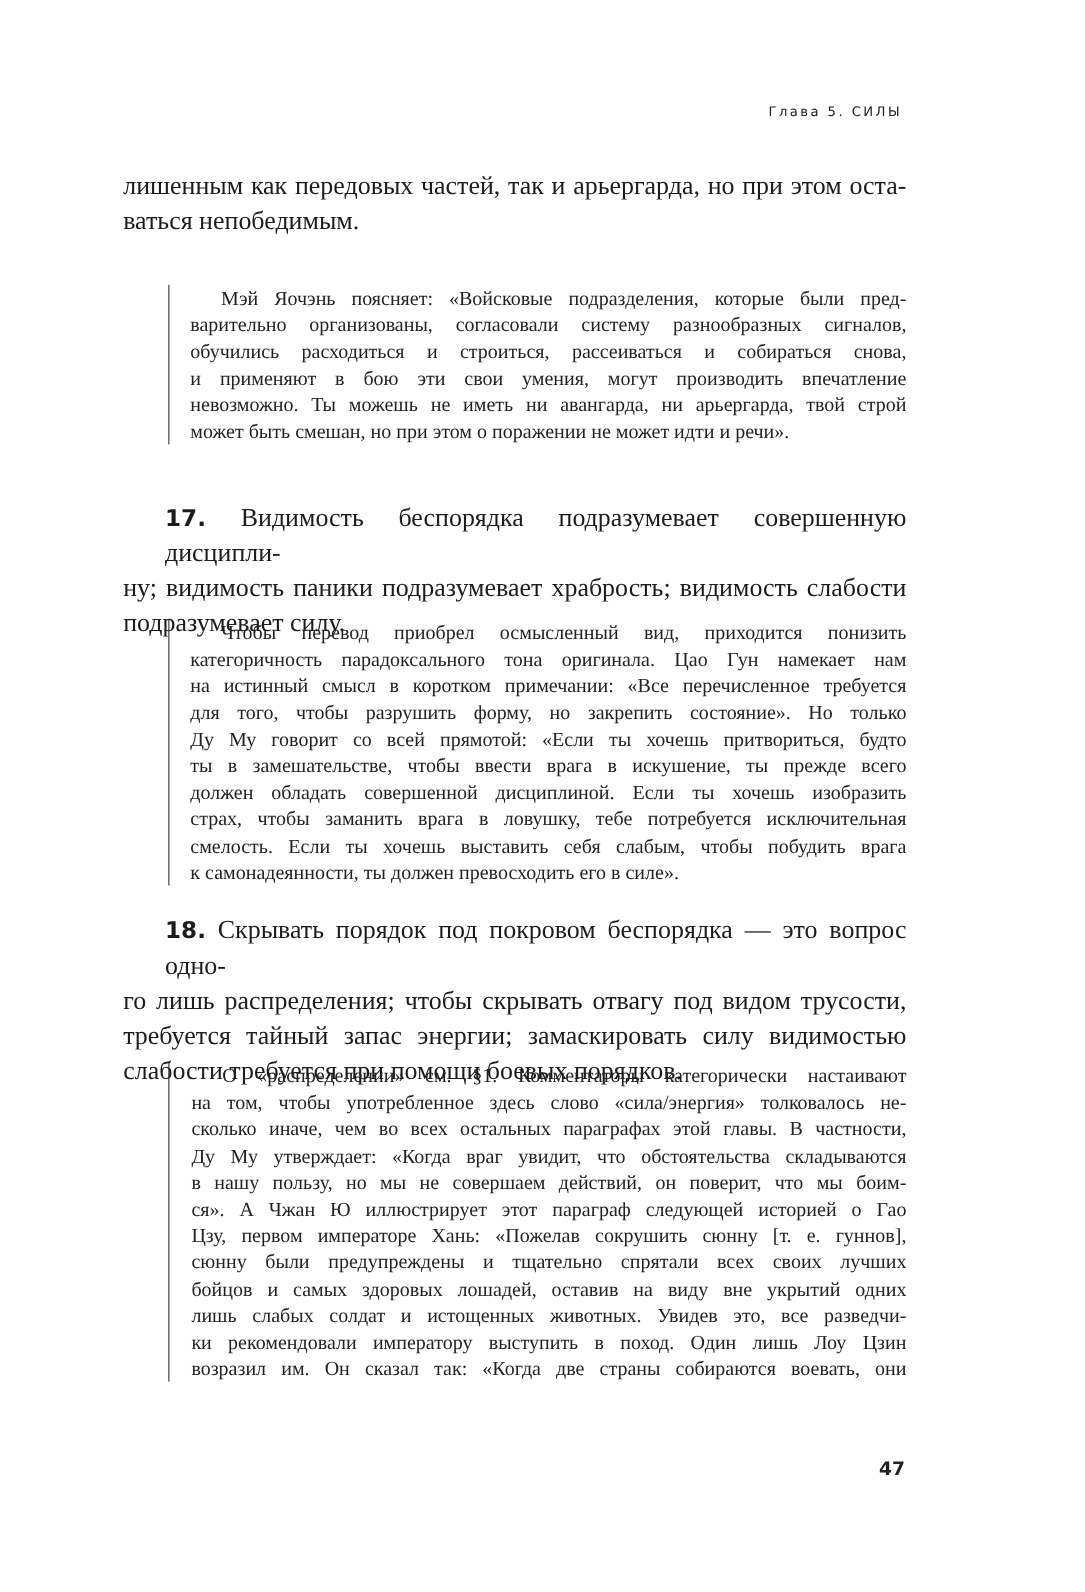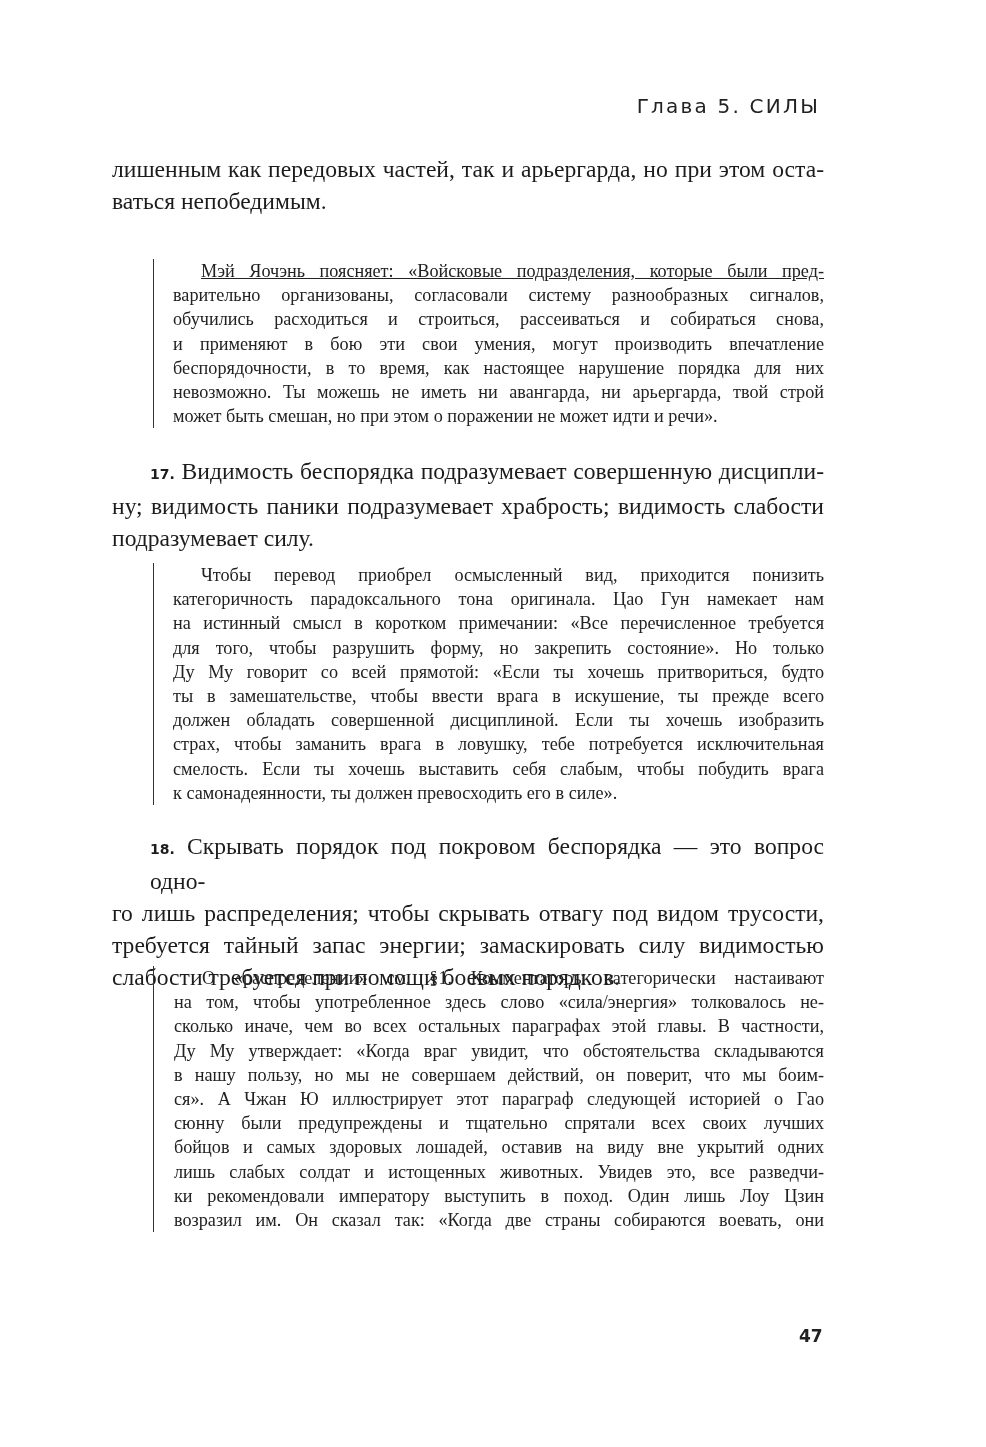--- a/index.html
+++ b/index.html
@@ -1,28 +1,28 @@
 <!DOCTYPE html>
 <html><head>
 <meta charset="utf-8">
 <style>
   html, body { margin: 0; padding: 0; background: #ffffff; }
   body { width: 986px; height: 1447px; position: relative; overflow: hidden; color: #1a1a1a; }
   .running-head {
     position: absolute; top: 94px; right: 166px;
-    font-family: "DejaVu Sans", sans-serif; font-size: 20px; letter-spacing: 2.2px;
+    font-family: "DejaVu Sans", sans-serif; font-size: 12px; letter-spacing: 2.2px;
     color: #222;
   }
   .main {
     position: absolute; left: 112px; width: 712px;
     font-family: "Liberation Serif", serif; font-size: 23.6px; line-height: 32px;
     text-align: justify; hyphens: manual; color: #1c1c1c;
   }
   .main .num {
-    font-family: "DejaVu Sans", sans-serif; font-weight: bold; font-size: 14px;
+    font-family: "DejaVu Sans", sans-serif; font-weight: bold; font-size: 21px;
   }
   .comment {
     position: absolute; left: 153px; width: 671px;
     border-left: 1.6px solid #333;
     padding-left: 19px; box-sizing: border-box;
     font-family: "Liberation Serif", serif; font-size: 18.2px; line-height: 24.2px;
     text-align: justify; text-indent: 28px; color: #222;
   }
   .comment .line, .main .line { display: block; }
   .line.last { text-align: right; }
@@ -37,25 +37,24 @@
 <body>
 
 <div class="running-head">Глава 5. СИЛЫ</div>
 
 <div class="main" style="top:153px;">
   <span class="line">лишенным как передовых частей, так и арьергарда, но при этом оста-</span>
   <span class="line last">ваться непобедимым.</span>
 </div>
 
 <div class="comment" style="top:259px; text-indent:0;">
-  <span class="line" style="padding-left:28px;text-decoration:underline;">Мэй Яочэнь поясняет: «Войсковые подразделения, которые были пред-</span>
+  <span class="line" style="padding-left:28px;">Мэй Яочэнь поясняет: «Войсковые подразделения, которые были пред-</span>
   <span class="line">варительно организованы, согласовали систему разнообразных сигналов,</span>
   <span class="line">обучились расходиться и строиться, рассеиваться и собираться снова,</span>
   <span class="line">и применяют в бою эти свои умения, могут производить впечатление</span>
-  <span class="line">беспорядочности, в то время, как настоящее нарушение порядка для них</span>
   <span class="line">невозможно. Ты можешь не иметь ни авангарда, ни арьергарда, твой строй</span>
   <span class="line last">может быть смешан, но при этом о поражении не может идти и речи».</span>
 </div>
 
 <div class="main" style="top:455px;">
   <span class="line" style="padding-left:38px;"><span class="num">17.</span> <span>Видимость беспорядка подразумевает совершенную дисципли-</span></span>
   <span class="line">ну; видимость паники подразумевает храбрость; видимость слабости</span>
   <span class="line last">подразумевает силу.</span>
 </div>
 
@@ -79,20 +78,21 @@
   <span class="line last">слабости требуется при помощи боевых порядков.</span>
 </div>
 
 <div class="comment" style="top:966px; text-indent:0;padding-left:20px;">
   <span class="line" style="padding-left:28px;">О «распределении» см. §1. Комментаторы категорически настаивают</span>
   <span class="line">на том, чтобы употребленное здесь слово «сила/энергия» толковалось не-</span>
   <span class="line">сколько иначе, чем во всех остальных параграфах этой главы. В частности,</span>
   <span class="line">Ду Му утверждает: «Когда враг увидит, что обстоятельства складываются</span>
   <span class="line">в нашу пользу, но мы не совершаем действий, он поверит, что мы боим-</span>
   <span class="line">ся». А Чжан Ю иллюстрирует этот параграф следующей историей о Гао</span>
+  <span class="line">Цзу, первом императоре Хань: «Пожелав сокрушить сюнну [т. е. гуннов],</span>
   <span class="line">сюнну были предупреждены и тщательно спрятали всех своих лучших</span>
   <span class="line">бойцов и самых здоровых лошадей, оставив на виду вне укрытий одних</span>
   <span class="line">лишь слабых солдат и истощенных животных. Увидев это, все разведчи-</span>
   <span class="line">ки рекомендовали императору выступить в поход. Один лишь Лоу Цзин</span>
   <span class="line">возразил им. Он сказал так: «Когда две страны собираются воевать, они</span>
 </div>
 
 <div class="folio">47</div>
 
 </body></html>

